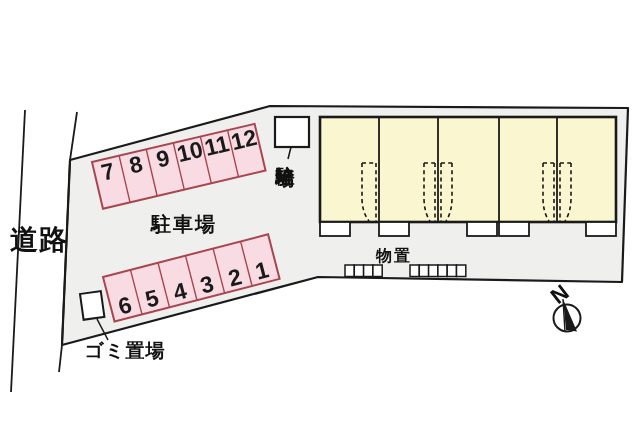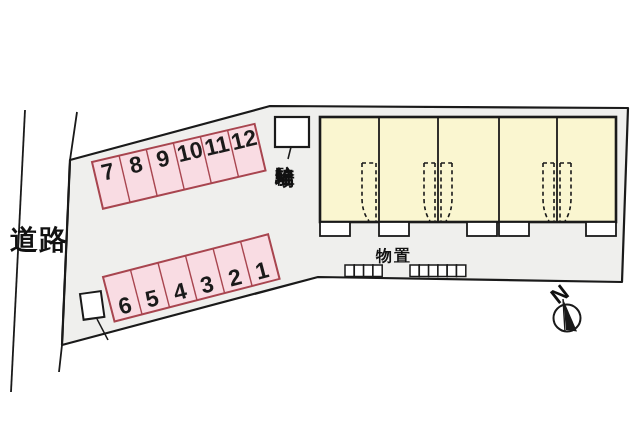--- a/index.html
+++ b/index.html
@@ -109,25 +109,27 @@
 
     <g>
       <circle cx="567" cy="318" r="13.5" fill="none" stroke="#1a1a1a" stroke-width="2"></circle>
       <polygon points="563,299 577,331.5 566,330" fill="#1a1a1a"></polygon>
       <line x1="563" y1="299" x2="565" y2="332" stroke="#1a1a1a" stroke-width="1.4"></line>
     </g>
   </svg>
 
   <div class="lbl lbl-road" style="left:39px;top:240px">道路</div>
 
+  <div class="lbl lbl-parking" style="left:184px;top:224px">駐車場</div>
 
   <div class="lbl-bike" style="left:276px;top:150px">駐輪場</div>
 
   <div class="lbl lbl-storage" style="left:394px;top:256px">物置</div>
 
+  <div class="lbl lbl-garbage" style="left:125px;top:351px">ゴミ置場</div>
 
   <div class="lbl lbl-north" style="left:560px;top:294px">N</div>
 
   <div class="row-top">
     <div class="spot-num" style="left:108px;top:172px">7</div>
     <div class="spot-num" style="left:136px;top:165px">8</div>
     <div class="spot-num" style="left:163px;top:159px">9</div>
     <div class="spot-num" style="left:190px;top:152px">10</div>
     <div class="spot-num" style="left:217px;top:146px">11</div>
     <div class="spot-num" style="left:244px;top:140px">12</div>

